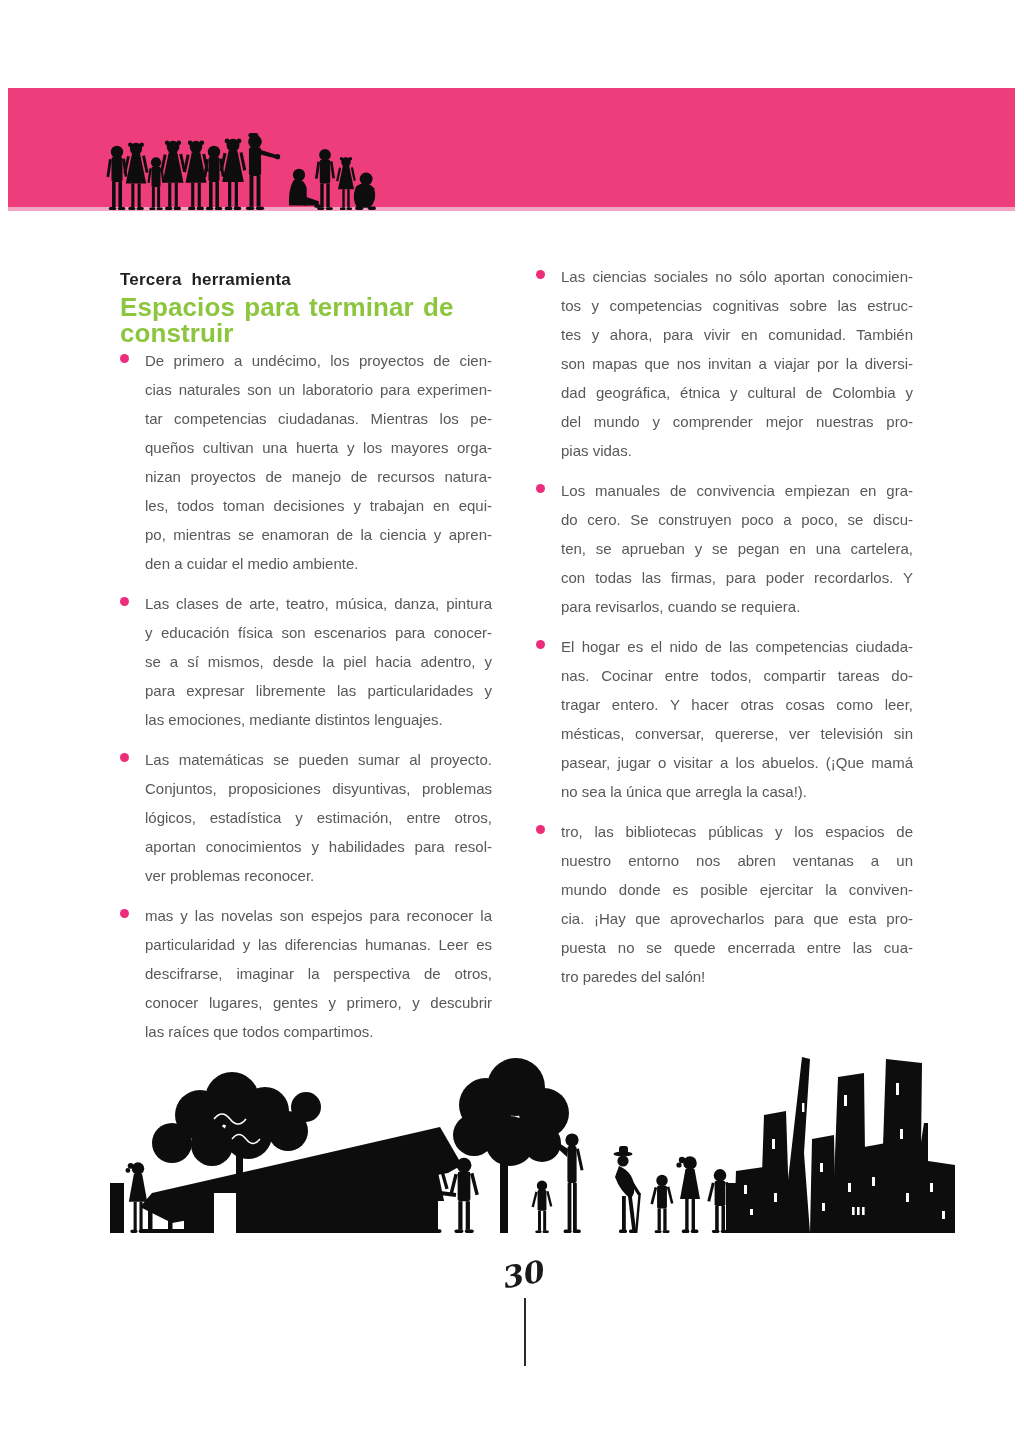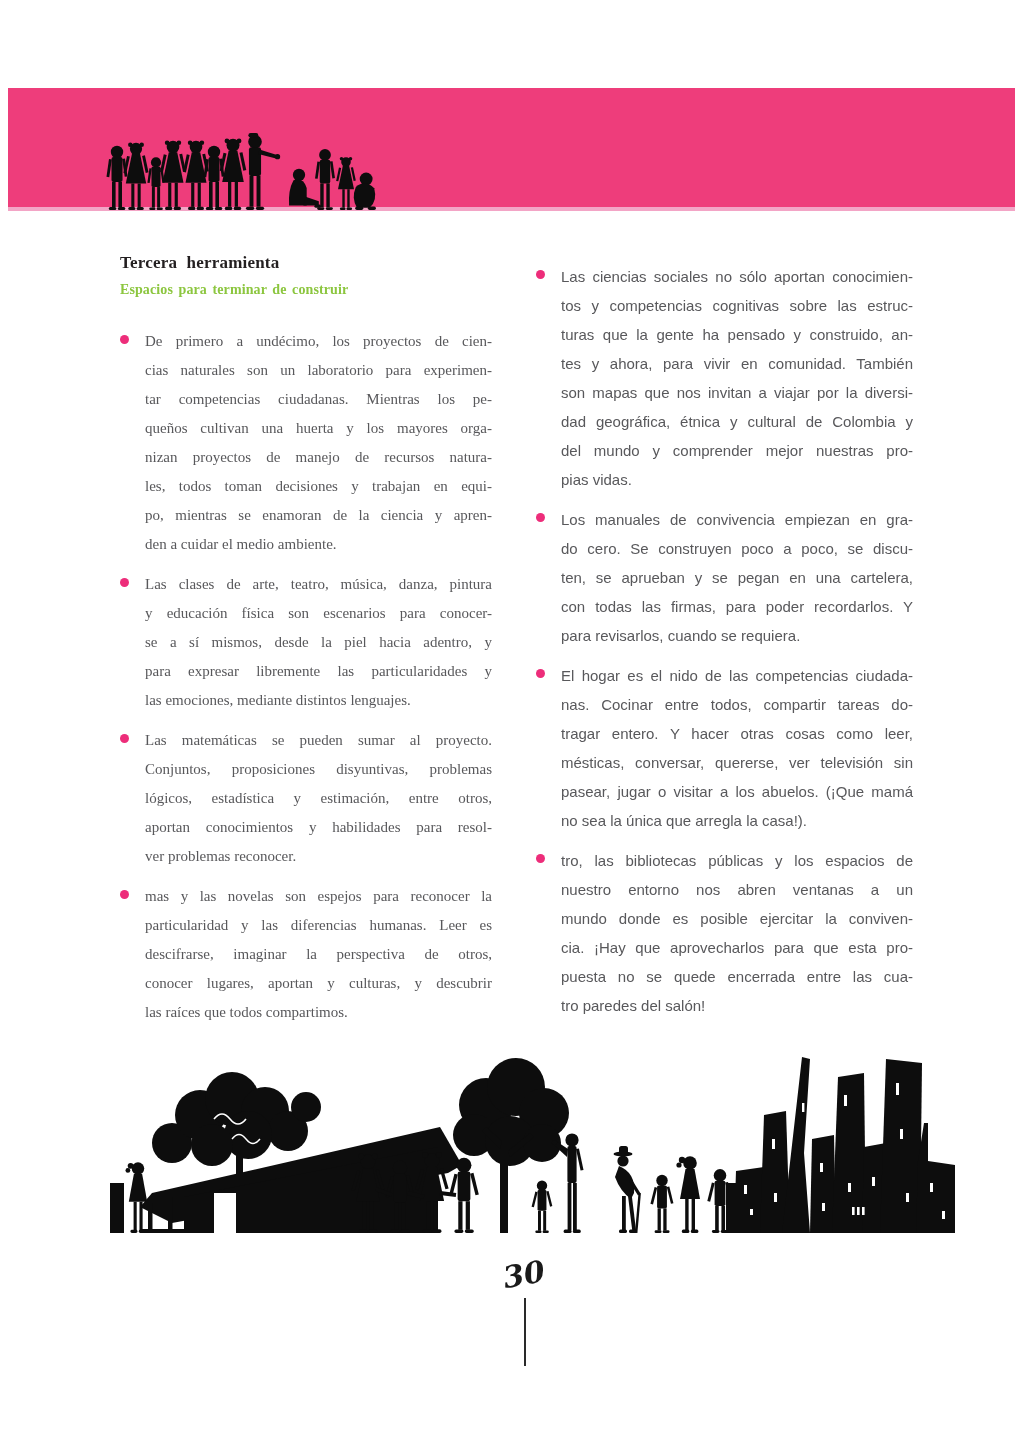--- a/index.html
+++ b/index.html
@@ -20,29 +20,29 @@
   .top-band{
     position:absolute;left:8px;top:88px;width:1007px;height:119px;
     background:var(--band-pink);
   }
   .band-accent-strip{
     position:absolute;left:8px;top:207px;width:1007px;height:4px;
     background:var(--band-pink-light);
   }
   .band-art{position:absolute;left:103px;top:130px;width:300px;height:84px;z-index:3;}
   .col{position:absolute;color:var(--text-gray);}
-  .col-left{left:120px;top:253px;width:372px;font-family:Liberation Serif, serif;}
+  .col-left{left:120px;top:270px;width:372px;}
   .col-right{left:536px;top:262px;width:377px;}
   .kicker{
     font-size:17px;font-weight:bold;color:var(--heading-black);
     letter-spacing:.2px;word-spacing:5px;line-height:20px;margin-bottom:4px;
   }
   .title{
-    font-size:14px;font-weight:bold;color:var(--title-green);
-    letter-spacing:.1px;word-spacing:2px;line-height:26px;margin-bottom:24px;
+    font-size:26px;font-weight:bold;color:var(--title-green);
+    letter-spacing:.1px;word-spacing:2px;line-height:26px;
   }
   .bullet-item{display:flex;gap:16px;margin-bottom:11px;}
   .dot{
     flex:0 0 auto;width:9px;height:9px;border-radius:50%;
     background:var(--bullet-pink);margin-top:8px;
   }
   .bullet-lines{flex:1 1 auto;font-size:15px;line-height:29px;}
   .line{text-align:justify;text-align-last:justify;white-space:normal;}
   .line.last{text-align-last:left;}
   .bottom-art{position:absolute;left:110px;top:1043px;width:845px;height:194px;}
@@ -189,36 +189,35 @@
             <div class="line last">ver problemas reconocer.</div>
           </div>
         </div>
 
         <div class="bullet-item">
           <span class="dot"></span>
           <div class="bullet-lines">
             <div class="line">mas y las novelas son espejos para reconocer la</div>
             <div class="line">particularidad y las diferencias humanas. Leer es</div>
             <div class="line">descifrarse, imaginar la perspectiva de otros,</div>
-            <div class="line">conocer lugares, aportan y culturas, y descubrir</div>
+            <div class="line">conocer lugares, gentes y primero, y descubrir</div>
             <div class="line last">las raíces que todos compartimos.</div>
           </div>
         </div>
       </div>
   </div>
 
   <div class="col col-right">
     <div>
 
         <div class="bullet-item">
           <span class="dot"></span>
           <div class="bullet-lines">
             <div class="line">Las ciencias sociales no sólo aportan conocimien-</div>
             <div class="line">tos y competencias cognitivas sobre las estruc-</div>
-            <div class="line">turas que la gente ha pensado y construido, an-</div>
             <div class="line">tes y ahora, para vivir en comunidad. También</div>
             <div class="line">son mapas que nos invitan a viajar por la diversi-</div>
             <div class="line">dad geográfica, étnica y cultural de Colombia y</div>
             <div class="line">del mundo y comprender mejor nuestras pro-</div>
             <div class="line last">pias vidas.</div>
           </div>
         </div>
 
         <div class="bullet-item">
           <span class="dot"></span>

